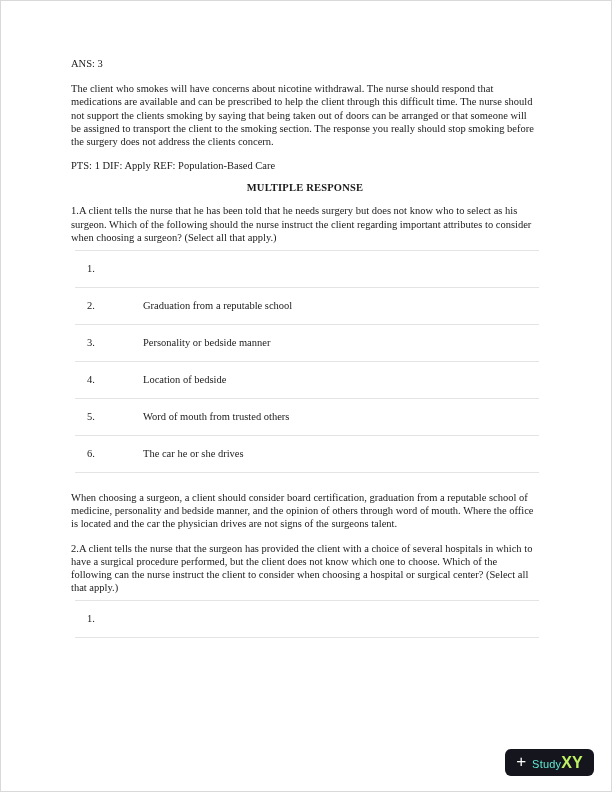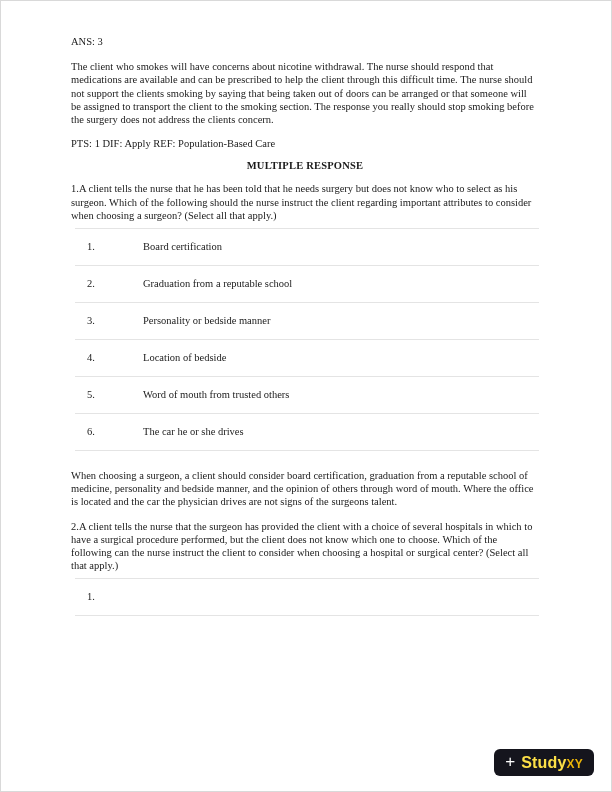--- a/index.html
+++ b/index.html
@@ -12,21 +12,21 @@
   }
   .page {
     position: relative;
     width: 612px;
     height: 792px;
     background: #ffffff;
     border: 1px solid #d9d9d9;
     overflow: hidden;
   }
   .content {
-    padding: 34px 72px 0 70px;
+    padding: 56px 72px 0 70px;
   }
   .para, .ans-line, .pts-line {
     font-size: 10.5px;
     line-height: 13.2px;
     margin-bottom: 11px;
     text-align: left;
   }
   .ans-line { margin-bottom: 12px; }
   .pts-line { margin-bottom: 10px; white-space: pre-wrap; }
   .section-heading {
@@ -72,28 +72,28 @@
     font-family: "Liberation Sans", sans-serif;
   }
   .plus-icon {
     color: #ffffff;
     font-size: 17px;
     font-weight: 300;
     line-height: 1;
     transform: translateY(-1px);
   }
   .brand-study {
-    color: #fde047;
-    font-size: 16px;
-    font-weight: 700;
+    color: #5eead4;
+    font-size: 11px;
+    font-weight: 400;
     letter-spacing: 0.2px;
   }
   .brand-xy {
-    color: #eab308;
-    font-size: 12px;
+    color: #bef264;
+    font-size: 16px;
     font-weight: 700;
     letter-spacing: 0.2px;
   }
 </style>
 </head>
 <body>
 
 <div class="page">
   <div class="content">
 
@@ -103,21 +103,20 @@
 
     <p class="pts-line">PTS: 1 DIF: Apply REF: Population-Based Care</p>
 
     <h2 class="section-heading">MULTIPLE RESPONSE</h2>
 
     <p class="para question">1.A client tells the nurse that he has been told that he needs surgery but does not know who to select as his surgeon. Which of the following should the nurse instruct the client regarding important attributes to consider when choosing a surgeon? (Select all that apply.)</p>
 
     <div class="options">
       <div class="option-row">
         <span class="opt-num">1.</span>
-        <span class="opt-text">Board certification</span>
       </div>
       <div class="option-row">
         <span class="opt-num">2.</span>
         <span class="opt-text">Graduation from a reputable school</span>
       </div>
       <div class="option-row">
         <span class="opt-num">3.</span>
         <span class="opt-text">Personality or bedside manner</span>
       </div>
       <div class="option-row">

